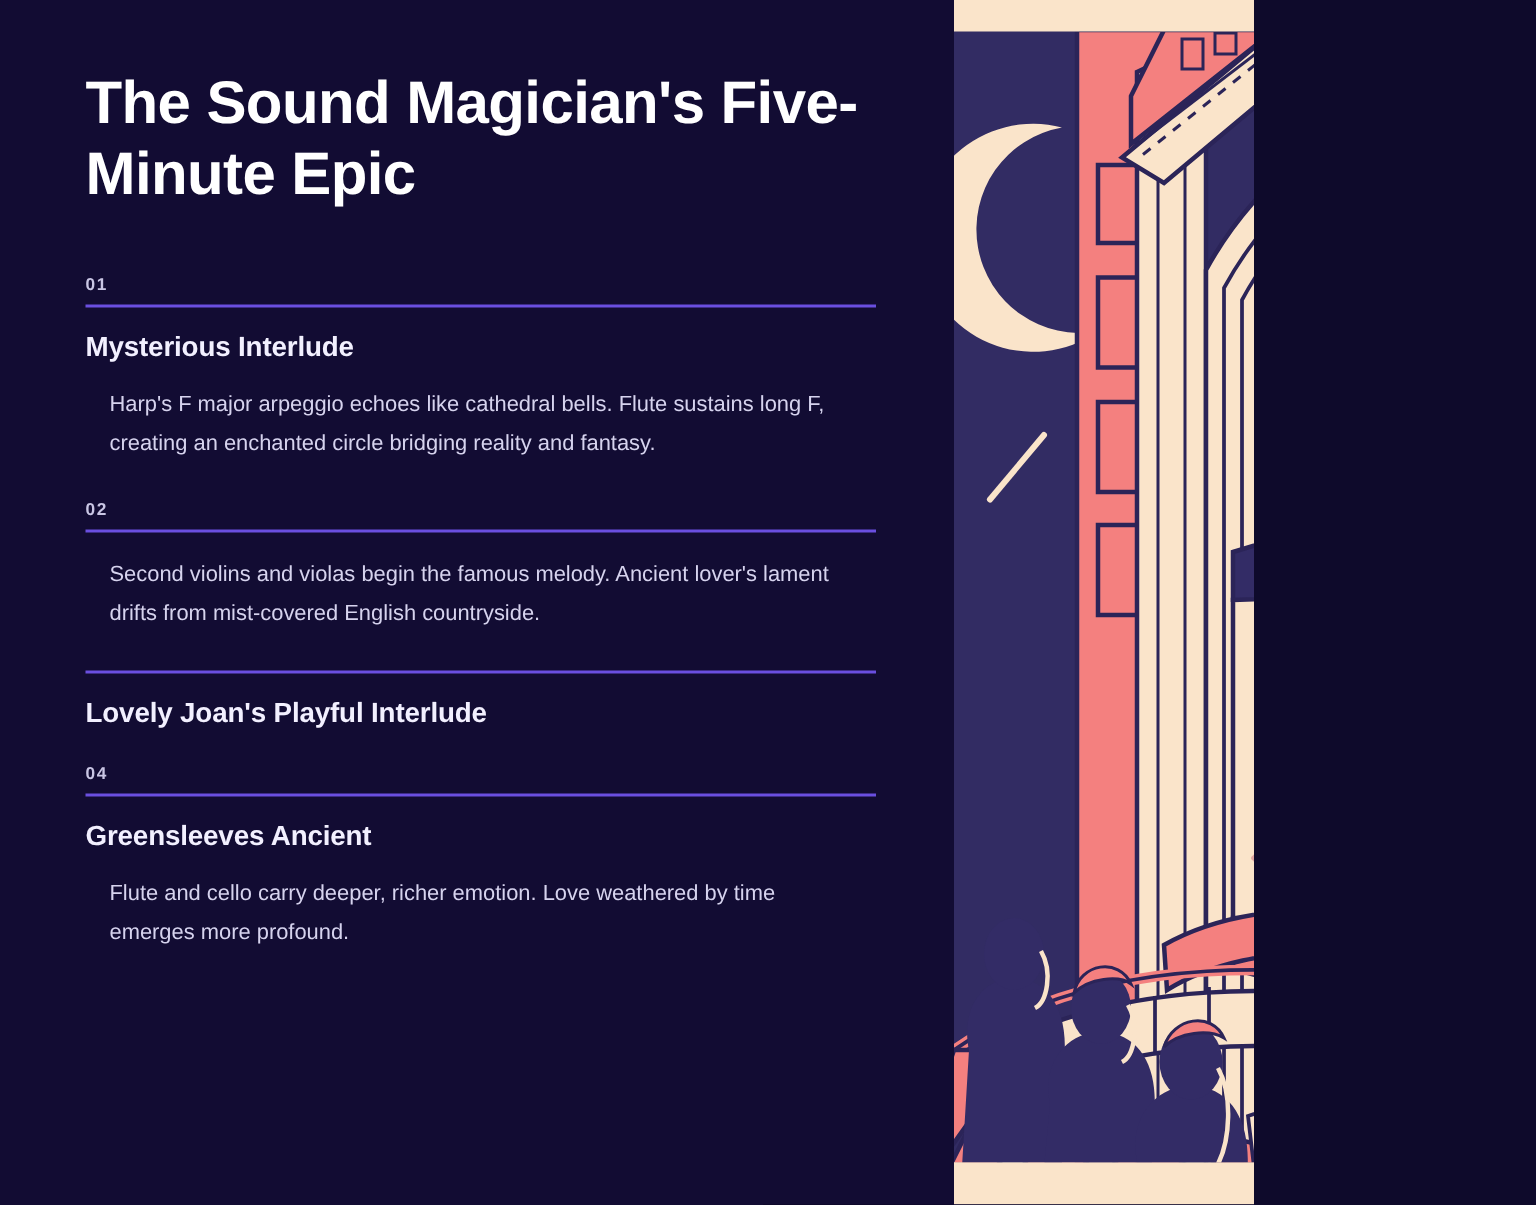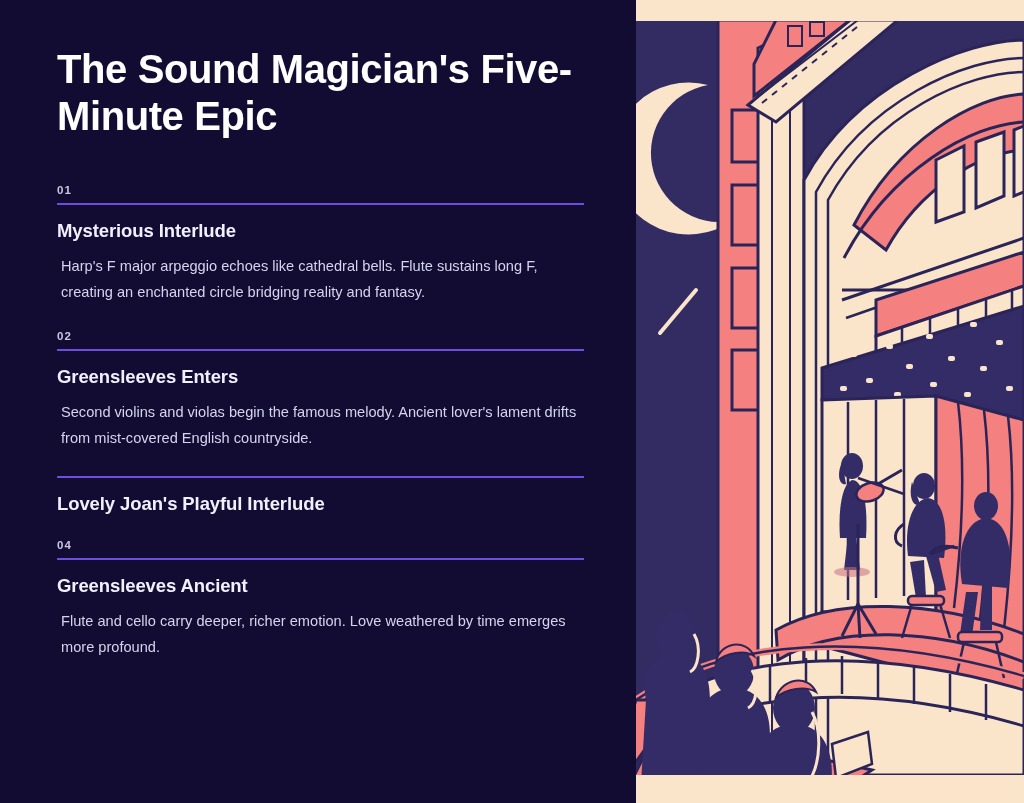--- a/index.html
+++ b/index.html
@@ -6,21 +6,21 @@
     margin: 0;
     padding: 0;
     background: #0E0A2B;
   }
   body {
     font-family: "Liberation Sans", sans-serif;
     -webkit-font-smoothing: antialiased;
   }
   #page {
     position: relative;
-    width: 1024px;
+    width: 836px;
     height: 803px;
     overflow: hidden;
     background: #0E0A2B;
     display: flex;
   }
 
   
   .content-panel {
     width: 636px;
     height: 803px;
@@ -67,21 +67,21 @@
     color: #F2F0FF;
     font-size: 18.5px;
     font-weight: bold;
     letter-spacing: -0.1px;
     margin: 0 0 12px 0;
   }
   .section-body {
     color: #D6D3EE;
     font-size: 14.6px;
     line-height: 1.78;
-    margin: 4px;
+    margin: 16px;
     max-width: 528px;
   }
 
   
   .illustration-panel {
     width: 388px;
     height: 803px;
     flex: 0 0 388px;
     background: #FAE4CA;
     position: relative;
@@ -107,21 +107,20 @@
       <div class="section-item">
         <span class="section-num">01</span>
         <div class="section-rule"></div>
         <h2 class="section-title">Mysterious Interlude</h2>
         <p class="section-body">Harp's F major arpeggio echoes like cathedral bells. Flute sustains long F, creating an enchanted circle bridging reality and fantasy.</p>
       </div>
 
       <div class="section-item">
         <span class="section-num">02</span>
         <div class="section-rule"></div>
-        <h2 class="section-title">Greensleeves Enters</h2>
         <p class="section-body">Second violins and violas begin the famous melody. Ancient lover's lament drifts from mist-covered English countryside.</p>
       </div>
 
       <div class="section-item">
         <div class="section-rule"></div>
         <h2 class="section-title">Lovely Joan's Playful Interlude</h2>
       </div>
 
       <div class="section-item">
         <span class="section-num">04</span>

